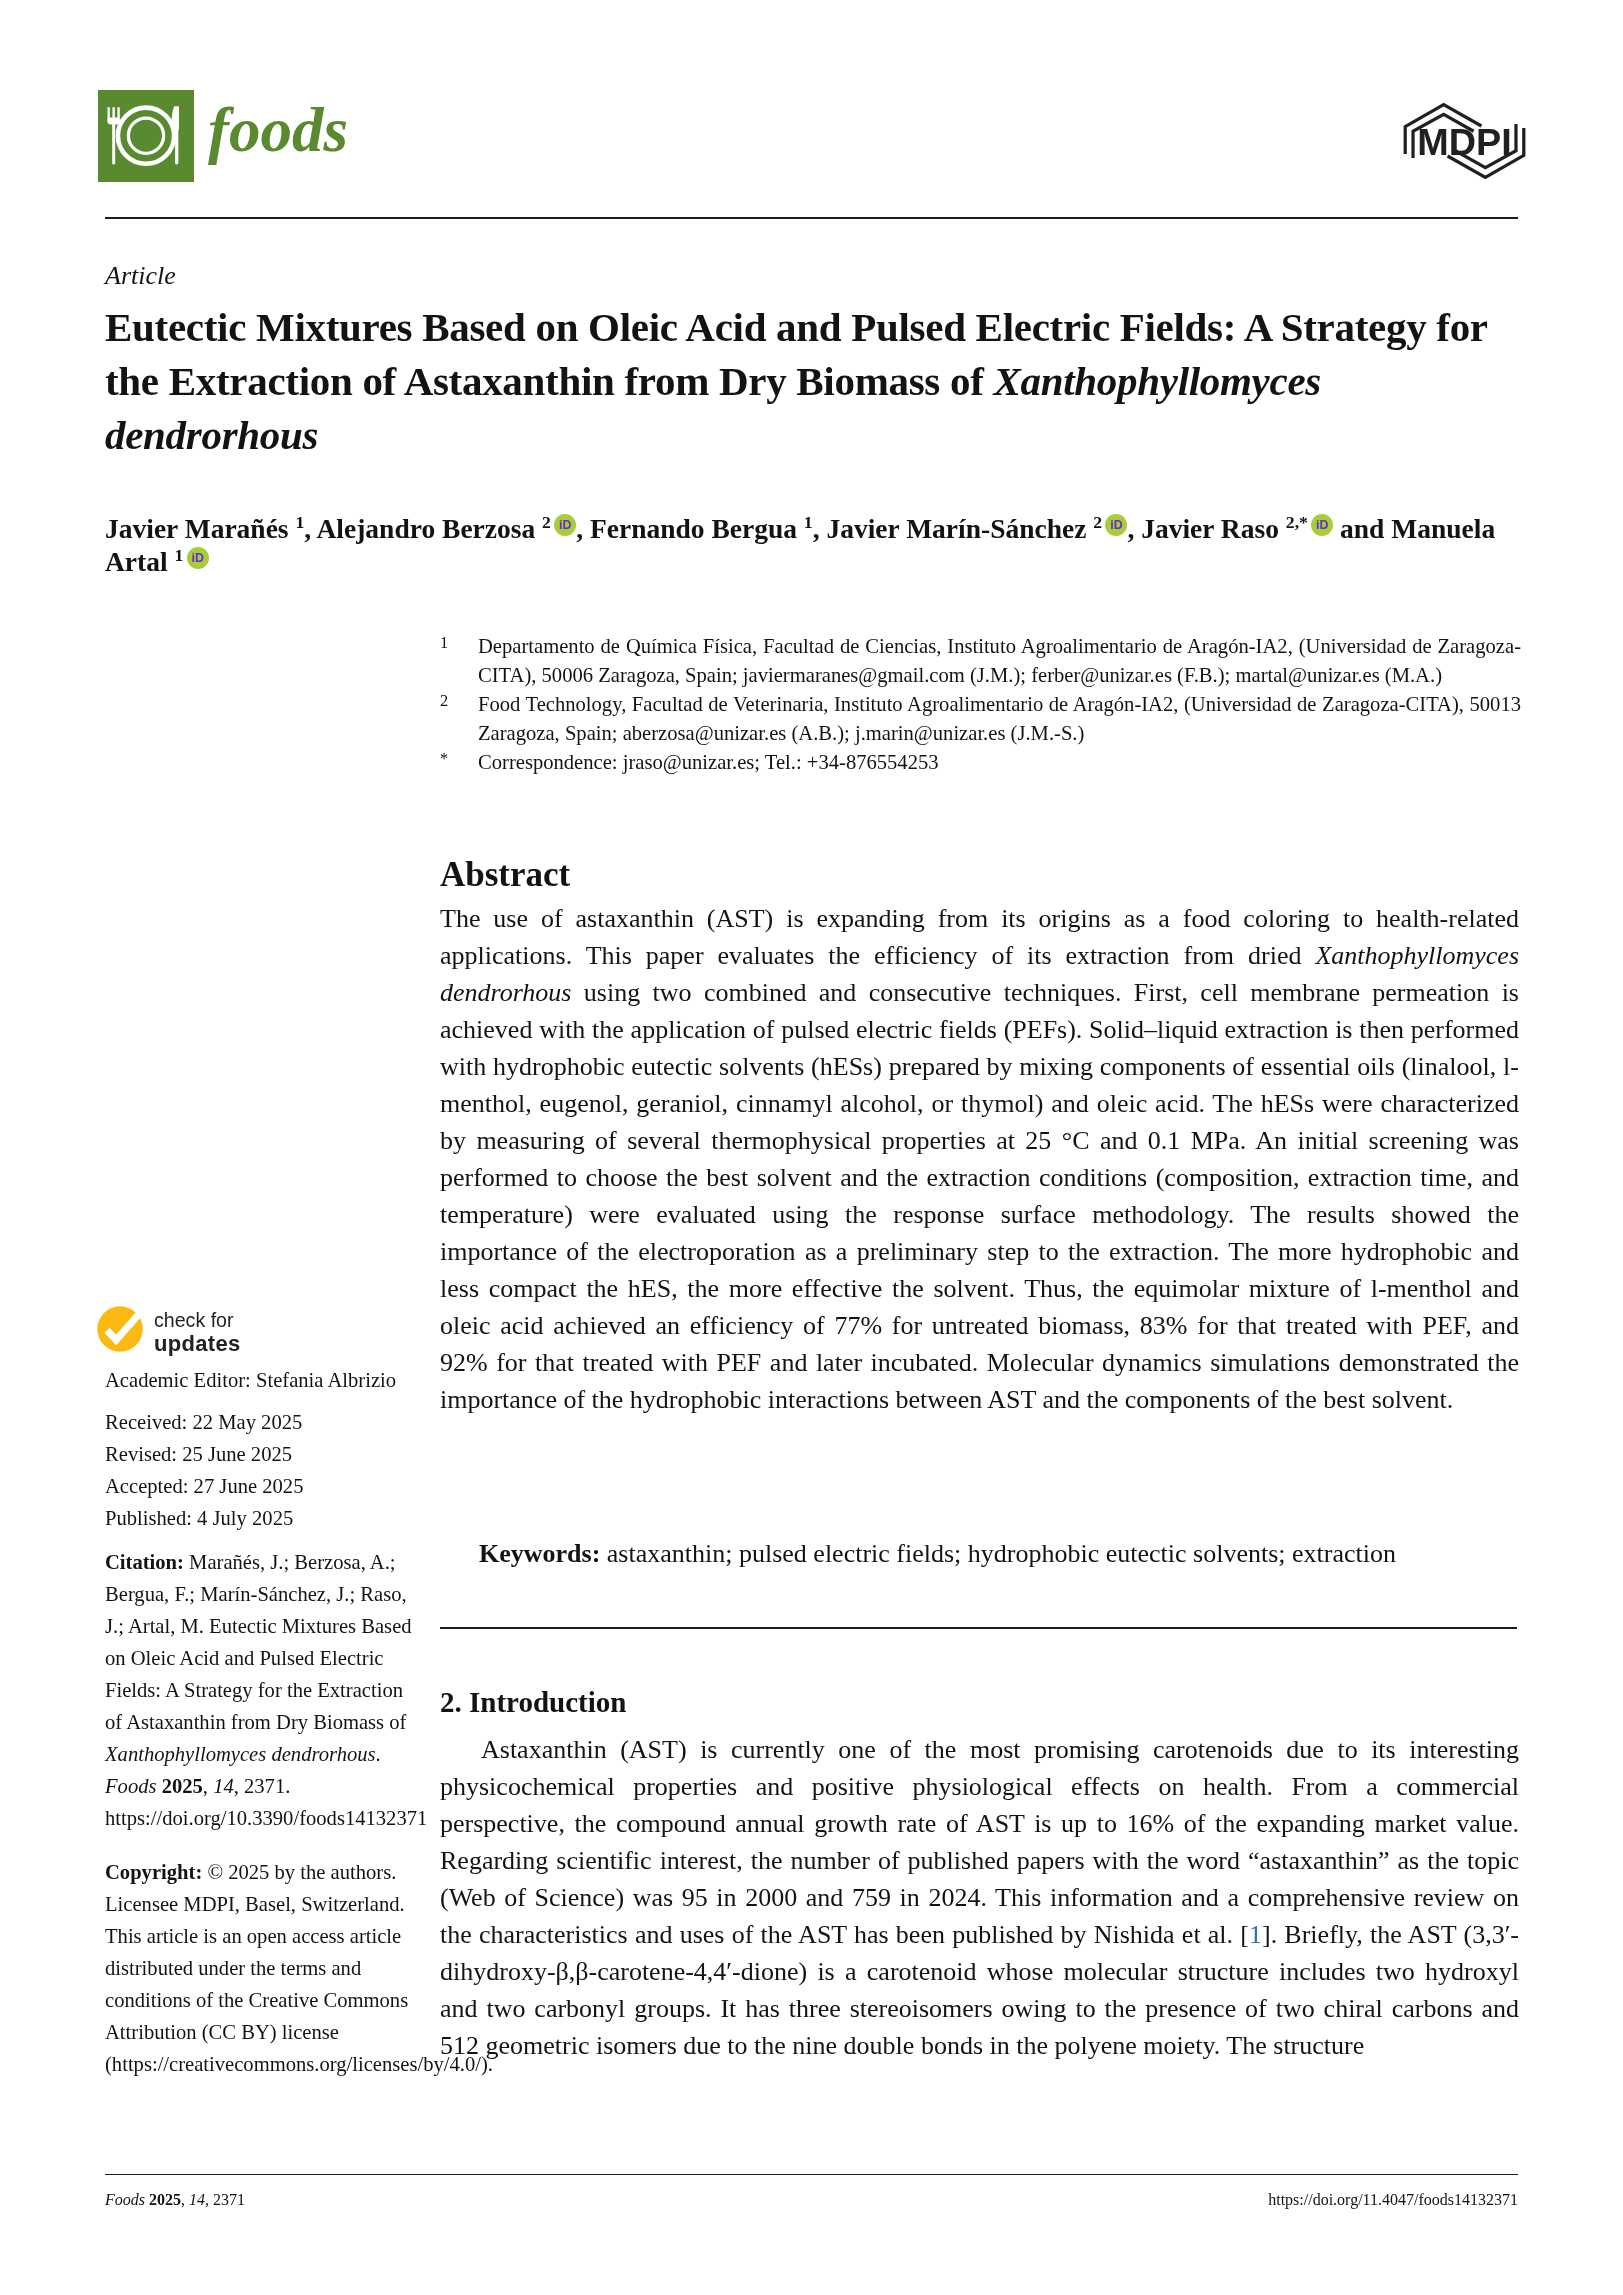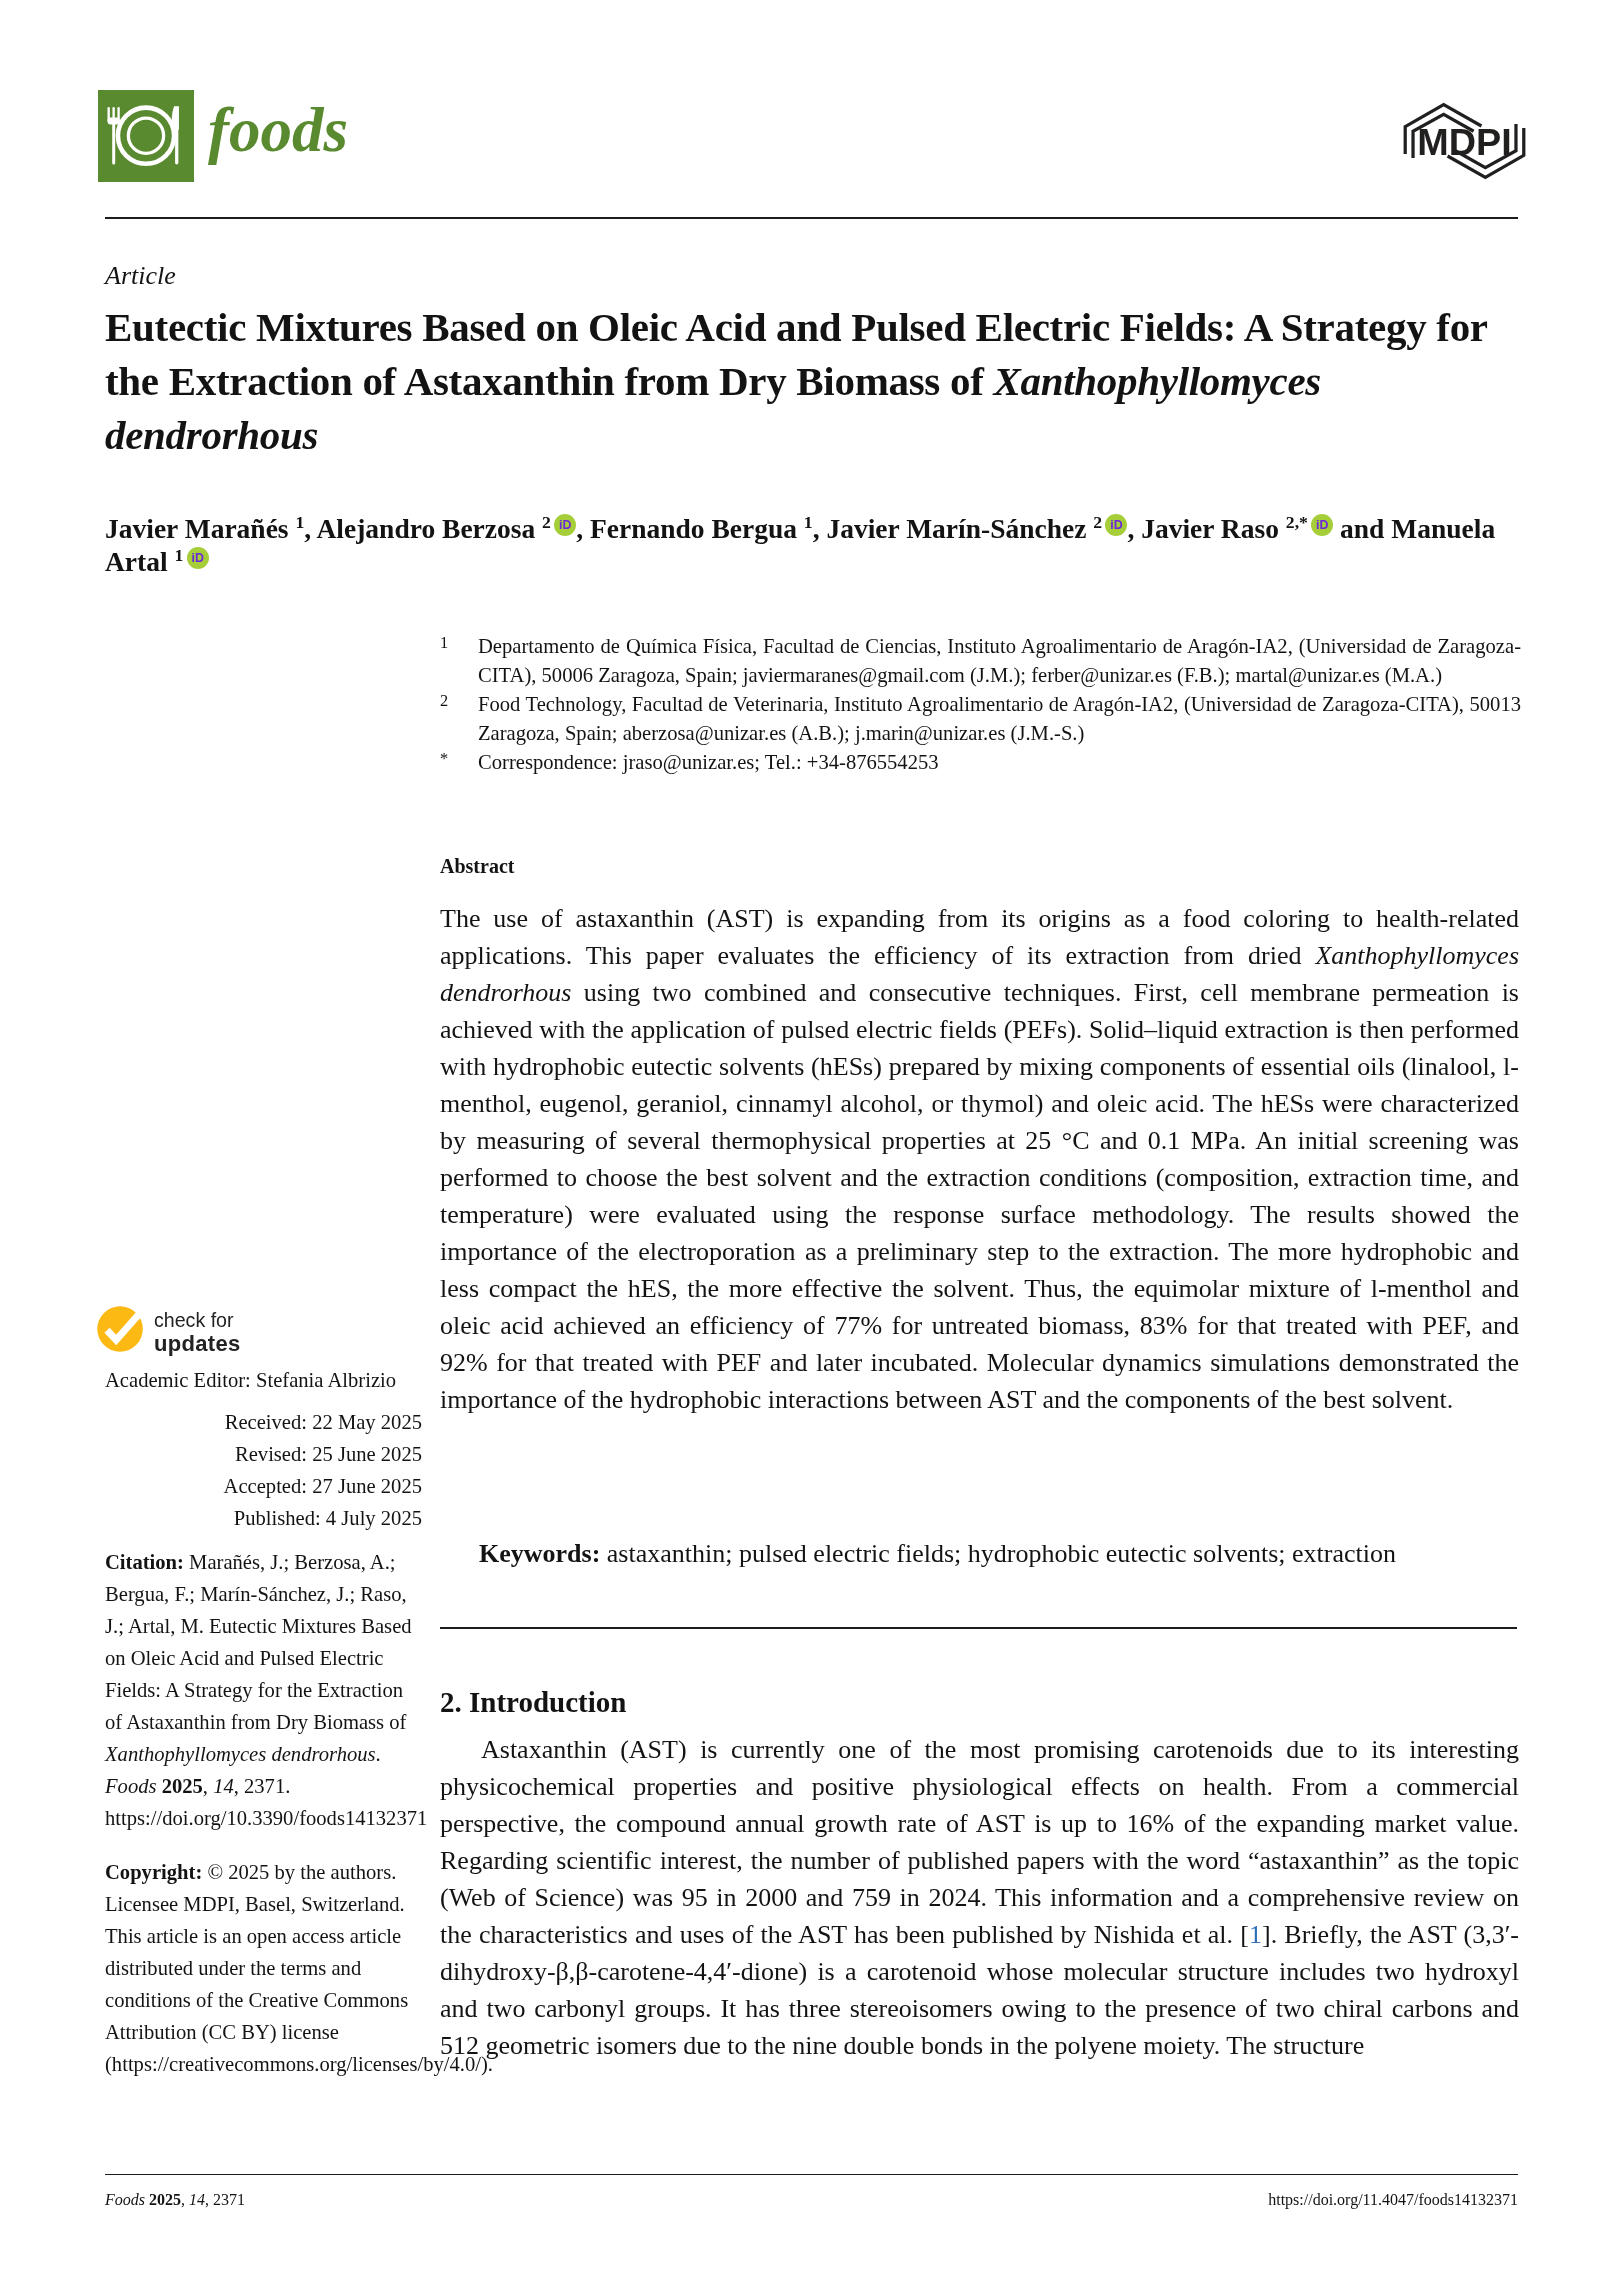--- a/index.html
+++ b/index.html
@@ -28,34 +28,34 @@
   .orcid{display:inline-block;width:22px;height:22px;border-radius:50%;background:var(--orcid);
     color:#6d28d9;font-family:"Liberation Sans",sans-serif;font-size:12.4px;font-weight:bold;text-align:center;
     line-height:22px;vertical-align:9.2px;margin-left:3.3px;}
   
   .affils{left:440px;top:632px;width:1081px;font-size:20.6px;line-height:29px;}
   .affil-row{display:flex;}
   .affil-marker{width:38px;flex:0 0 38px;font-size:16.4px;}
   .affil-marker span{position:relative;top:-3.9px;}
   .affil-text{flex:1;text-align:justify;}
   
-  .abstract-head{left:440px;top:855px;font-size:20px;font-weight:bold;}
+  .abstract-head{left:440px;top:855px;font-size:35px;font-weight:bold;}
   .abstract-text{left:440px;top:900px;width:1079px;font-size:26px;line-height:37px;text-align:justify;}
   .keywords{left:431px;top:1539px;width:1113px;font-size:26px;white-space:nowrap;margin-left:48px;}
   .mid-rule{left:440px;top:1627px;width:1077px;height:2px;background:#1c1c1c;}
   .intro-head{left:440px;top:1686px;font-size:29px;font-weight:bold;}
   .intro-text{left:440px;top:1731px;width:1079px;font-size:26px;line-height:37px;text-align:justify;text-indent:41px;}
   
   .badge{left:96px;top:1303px;cursor:pointer;}
   .badge-text{left:154px;top:1310px;font-family:"Liberation Sans",sans-serif;color:#222;line-height:1.1;}
   .badge-line1{font-size:19.6px;}
   .badge-line2{font-size:22px;font-weight:bold;letter-spacing:0.3px;}
   .side{font-size:20.6px;line-height:32px;width:317px;}
   .editor{left:105px;top:1364px;}
-  .dates{left:105px;top:1406px;text-align:right;}
+  .dates{left:105px;top:1406px;}
   .citation{left:105px;top:1546px;text-align:left;}
   .copyright{left:105px;top:1856px;}
   
   .footer-rule{left:105px;top:2174px;width:1413px;height:1.3px;background:#1c1c1c;}
   .footer{left:105px;top:2191px;width:1413px;display:flex;justify-content:space-between;font-size:16px;}
 </style>
 </head>
 <body>
 
 <div class="abs logo-box">

